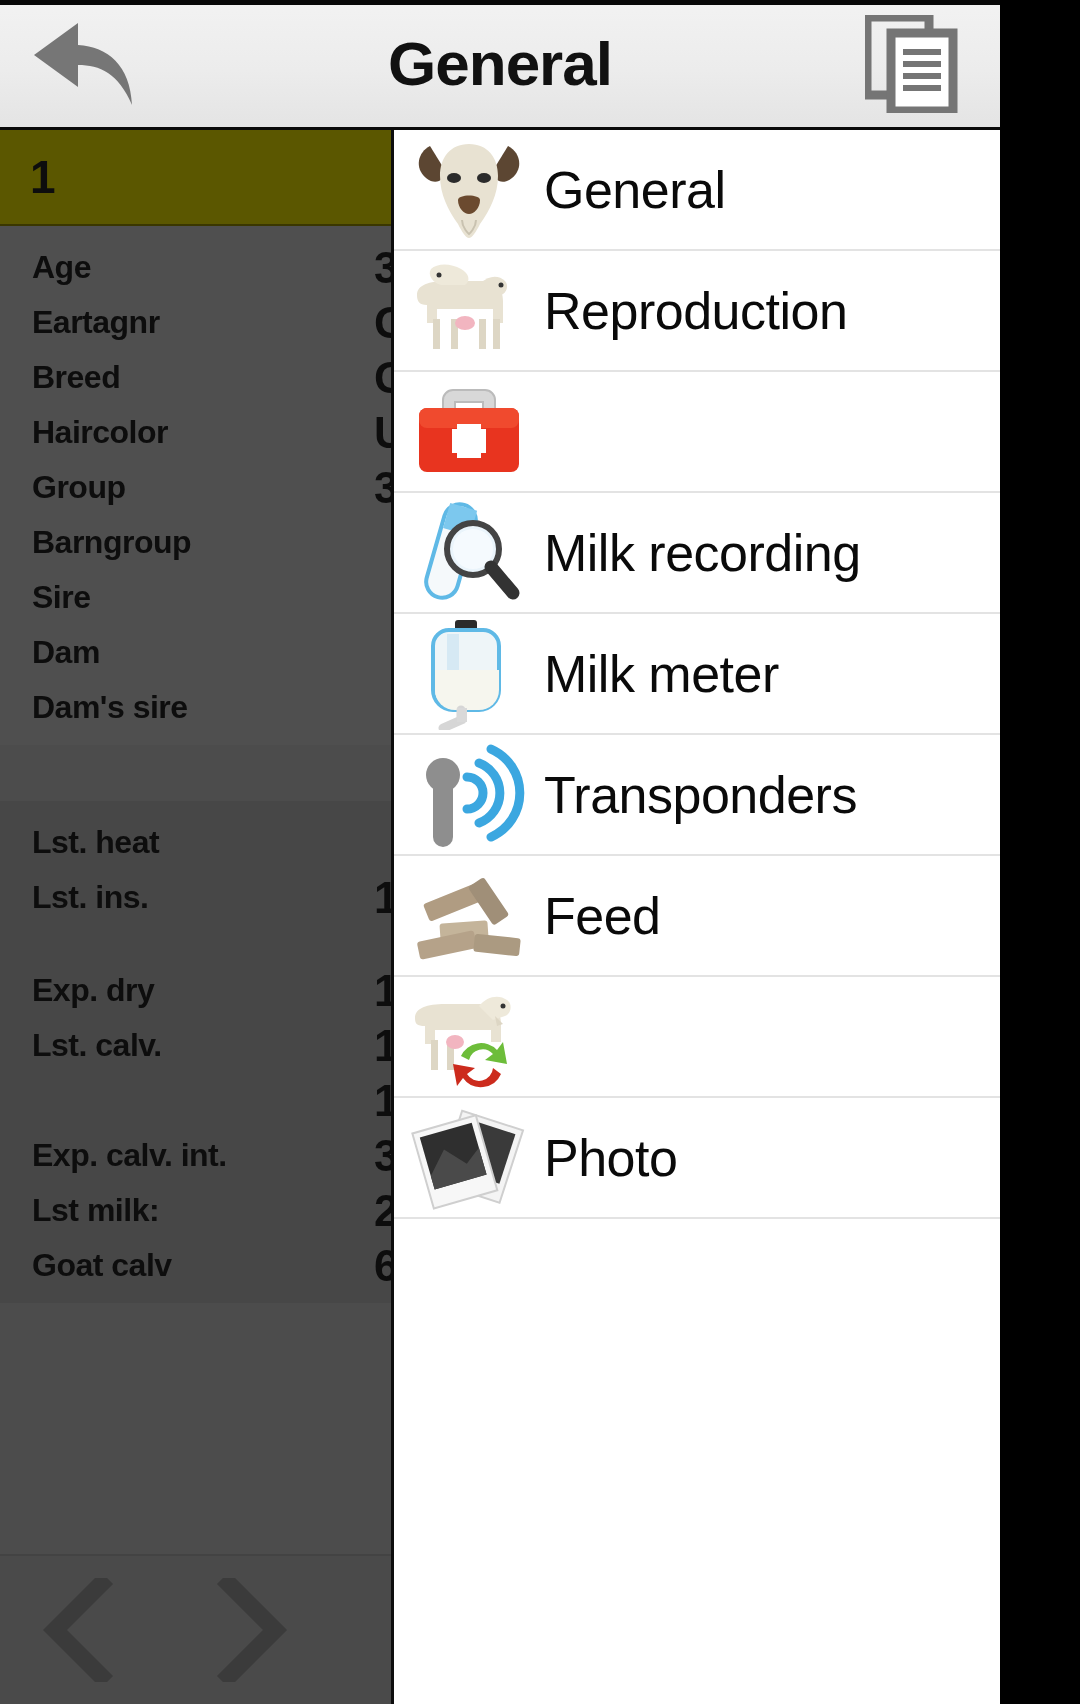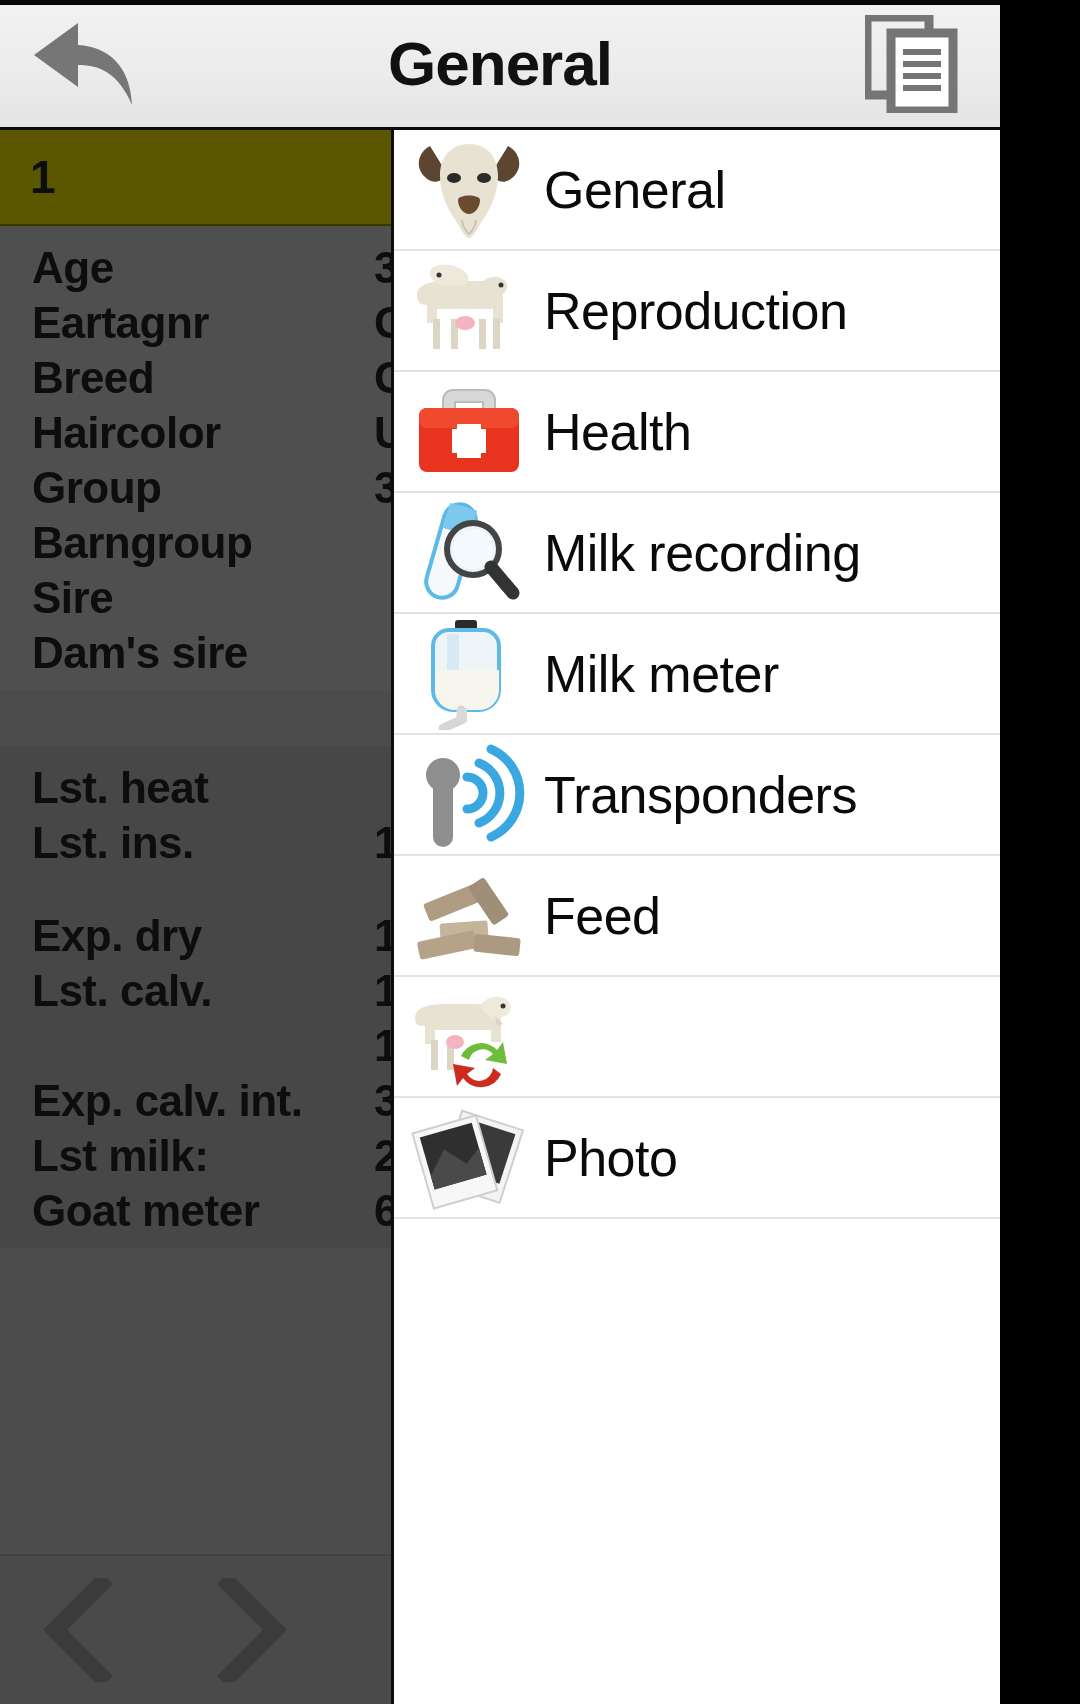--- a/index.html
+++ b/index.html
@@ -36,21 +36,21 @@
 
   .field-group { padding:14px 0 10px 0; }
   .group-a { background:#4f4f4f; }
   .group-b { background:#474747; }
   .spacer-row { height:38px; }
 
   .field-row {
     position:relative; height:55px; display:flex; align-items:center;
     padding-left:32px; padding-right:0;
   }
-  .field-label { font-size:44px; font-weight:bold; color:#0d0d0d; white-space:nowrap; letter-spacing:-0.5px; }
+  .field-label { font-size:32px; font-weight:bold; color:#0d0d0d; white-space:nowrap; letter-spacing:-0.5px; }
   .field-value {
     position:absolute; left:374px; top:0; height:55px; display:flex; align-items:center;
     font-size:44px; font-weight:bold; color:#0d0d0d; white-space:nowrap; overflow:hidden;
   }
 
   .panel-gap { height:56px; background:#4c4c4c; }
   .nav-bar {
     position:absolute; left:0; bottom:0; width:391px; height:150px;
     background:#4a4a4a; border-top:2px solid #434343;
     display:flex; align-items:center;
@@ -137,20 +137,24 @@
       </div>
       <div class="field-row">
         <span class="field-label">Barngroup</span>
         <span class="field-value"></span>
       </div>
       <div class="field-row">
         <span class="field-label">Sire</span>
         <span class="field-value"></span>
       </div>
       <div class="field-row">
+        <span class="field-label">Dam</span>
+        <span class="field-value"></span>
+      </div>
+      <div class="field-row">
         <span class="field-label">Dam's sire</span>
         <span class="field-value"></span>
       </div>
     </div>
 
     <div class="panel-gap"></div>
 
     <div class="field-group group-b">
       <div class="field-row">
         <span class="field-label">Lst. heat</span>
@@ -174,21 +178,21 @@
       </div>
       <div class="field-row">
         <span class="field-label">Exp. calv. int.</span>
         <span class="field-value">3</span>
       </div>
       <div class="field-row">
         <span class="field-label">Lst milk:</span>
         <span class="field-value">2</span>
       </div>
       <div class="field-row">
-        <span class="field-label">Goat meter</span>
+        <span class="field-label">Goat calv</span>
         <span class="field-value">6</span>
       </div>
     </div>
 
     <div class="nav-bar">
       <div class="nav-btn">
         <svg width="78" height="104" viewBox="0 0 78 104">
           <path d="M60 6 L14 52 L60 98" fill="none" stroke="#3b3b3b" stroke-width="17" stroke-linecap="square" stroke-linejoin="miter"></path>
         </svg>
       </div>
@@ -240,21 +244,20 @@
     <div class="menu-item">
       <div class="menu-icon">
         <svg width="112" height="96" viewBox="0 0 112 96">
           <path d="M40 6 h32 a10 10 0 0 1 10 10 v10 h-12 v-8 h-28 v8 h-12 v-10 a10 10 0 0 1 10 -10 z" fill="#d8d8d8" stroke="#bbb" stroke-width="2"></path>
           <rect x="6" y="24" width="100" height="64" rx="8" fill="#e8341f"></rect>
           <rect x="6" y="24" width="100" height="20" rx="8" fill="#f04a2e"></rect>
           <rect x="44" y="40" width="24" height="34" fill="#fff"></rect>
           <rect x="39" y="45" width="34" height="24" fill="#fff"></rect>
         </svg>
       </div>
-      <span class="menu-label">Health</span>
     </div>
 
     <div class="menu-item">
       <div class="menu-icon">
         <svg width="116" height="112" viewBox="0 0 116 112">
           <g transform="rotate(16 40 54)">
             <rect x="24" y="6" width="32" height="96" rx="16" fill="#f5f9fb" stroke="#5fb9e6" stroke-width="4"></rect>
             <path d="M26 8 h28 v26 h-28 z" fill="#7cc8ee"></path>
           </g>
           <circle cx="62" cy="52" r="26" fill="#eaf4fb" stroke="#444" stroke-width="6"></circle>

